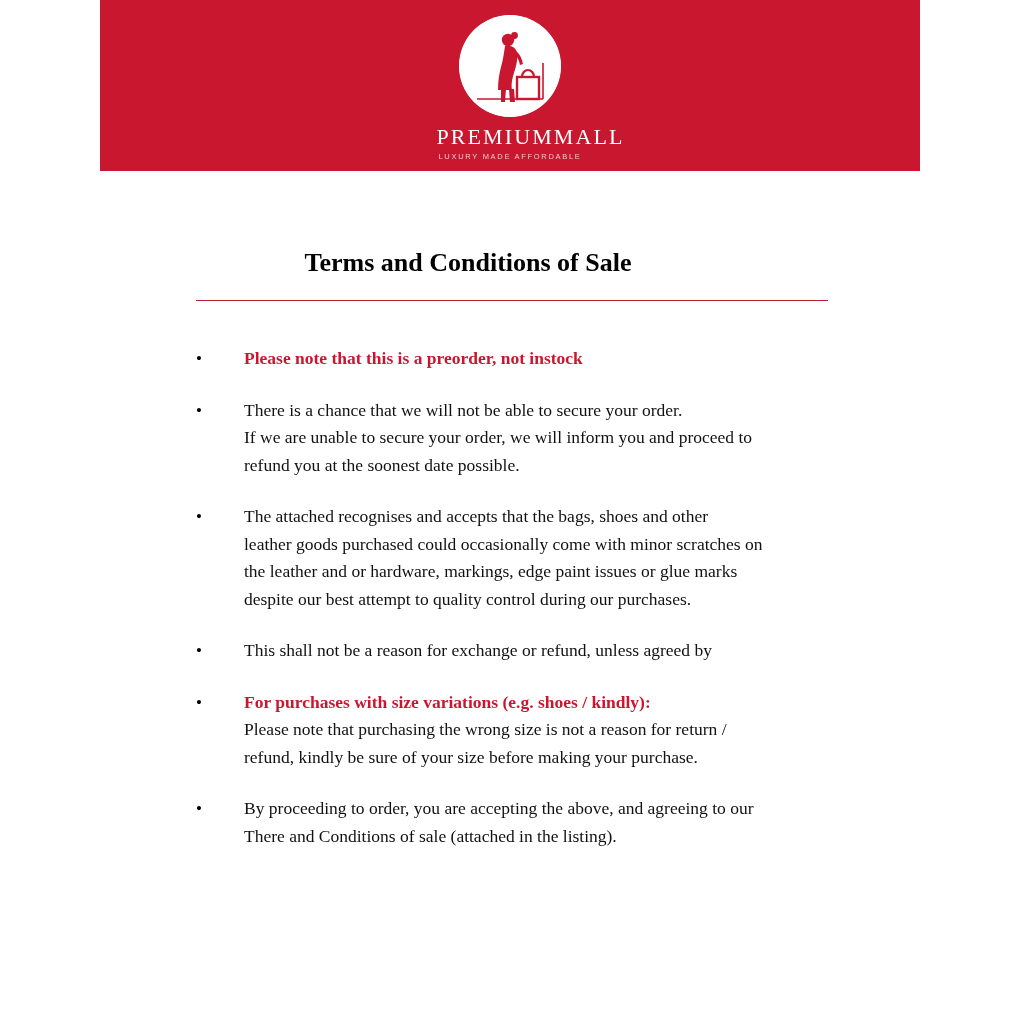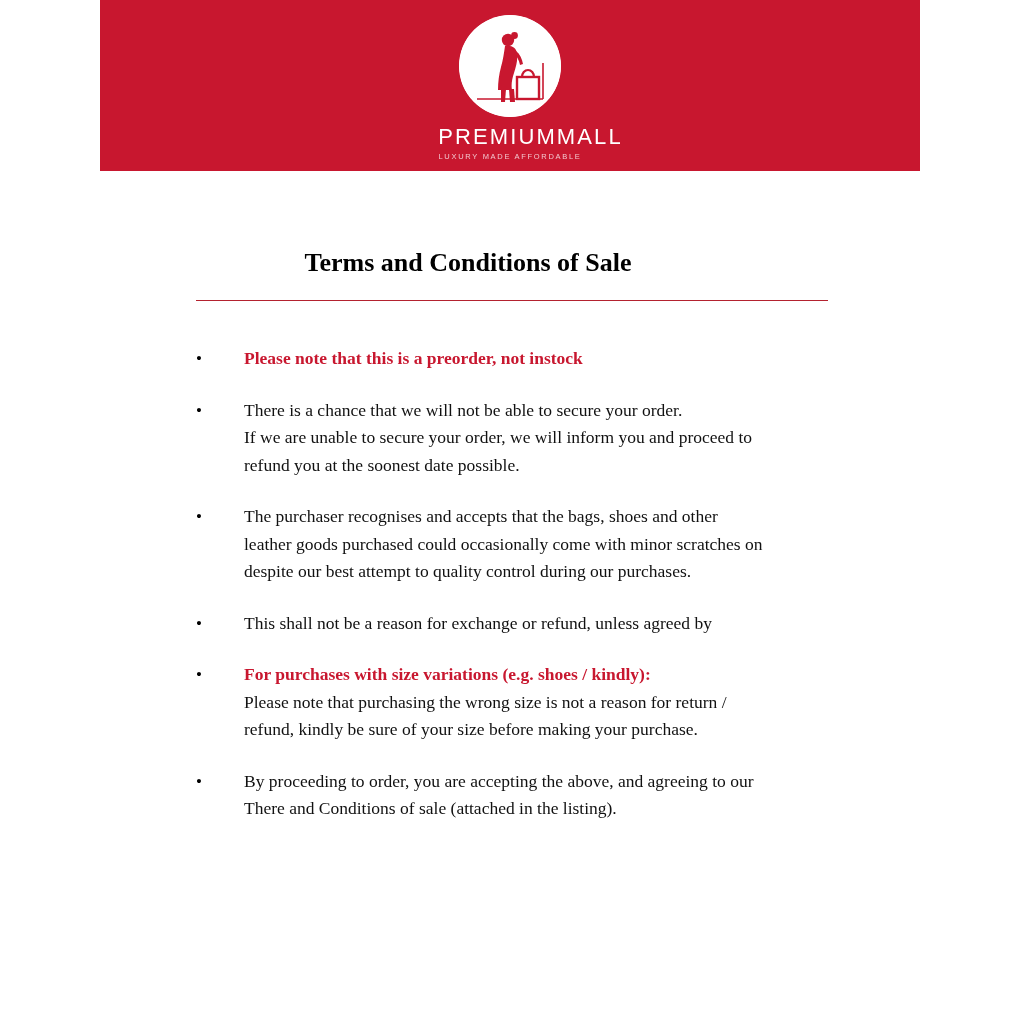--- a/index.html
+++ b/index.html
@@ -51,21 +51,21 @@
     display: flex;
     align-items: center;
     justify-content: center;
     position: relative;
     overflow: hidden;
   }
 
   .logo-brand {
     margin-top: 9px;
     color: #ffffff;
-    font-family: Liberation Sans, sans-serif;
+    font-family: Liberation Serif, serif;
     font-size: 22px;
     letter-spacing: 2.1px;
     line-height: 1;
     text-align: center;
     margin-left: 41px;
   }
 
   .logo-tag {
     margin-top: 4px;
     color: #f2c6ce;
@@ -193,22 +193,23 @@
       <div class="bullet-text">
         <p>There is a chance that we will not be able to secure your order.</p>
         <p>If we are unable to secure your order, we will inform you and proceed to</p>
         <p>refund you at the soonest date possible.</p>
       </div>
     </div>
 
     <div class="bullet-row">
       <div class="bullet-mark">•</div>
       <div class="bullet-text">
-        <p>The purchaser recognises and accepts that the bags, shoes and other</p>
+        <p>The attached recognises and accepts that the bags, shoes and other</p>
         <p>leather goods purchased could occasionally come with minor scratches on</p>
+        <p>the leather and or hardware, markings, edge paint issues or glue marks</p>
         <p>despite our best attempt to quality control during our purchases.</p>
       </div>
     </div>
 
     <div class="bullet-row">
       <div class="bullet-mark">•</div>
       <div class="bullet-text">
         <p>This shall not be a reason for exchange or refund, unless agreed by</p>
       </div>
     </div>

